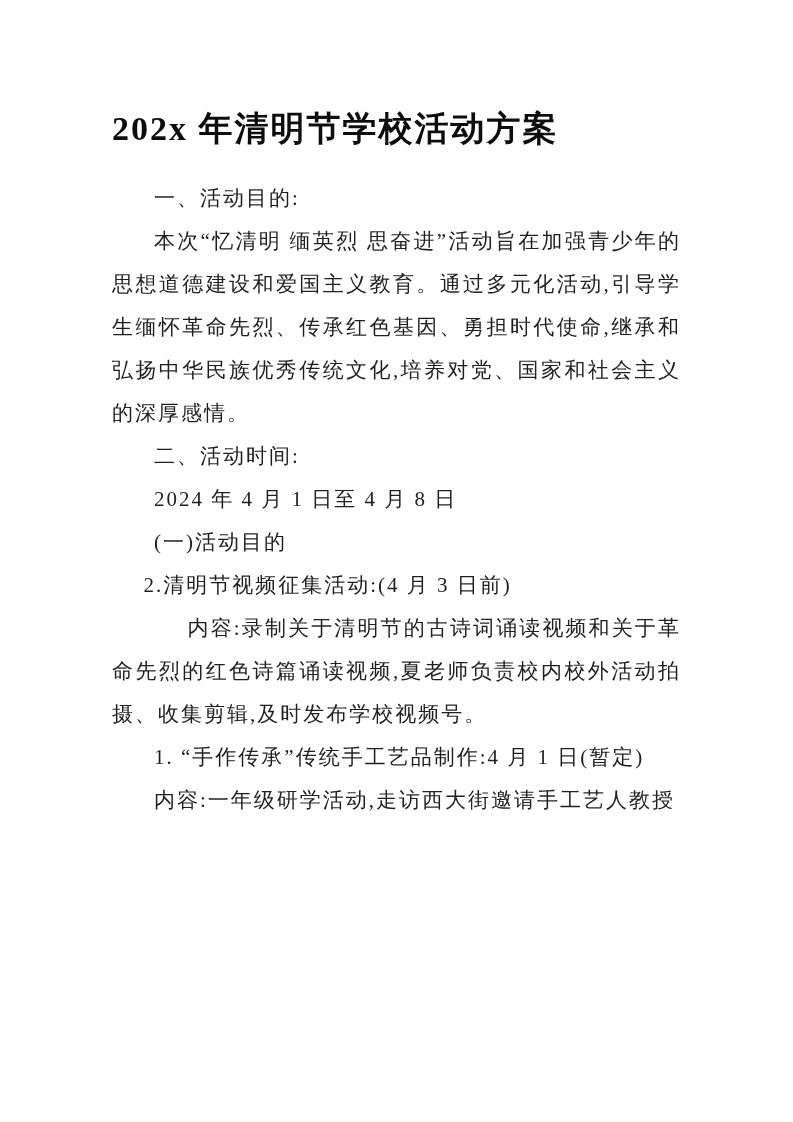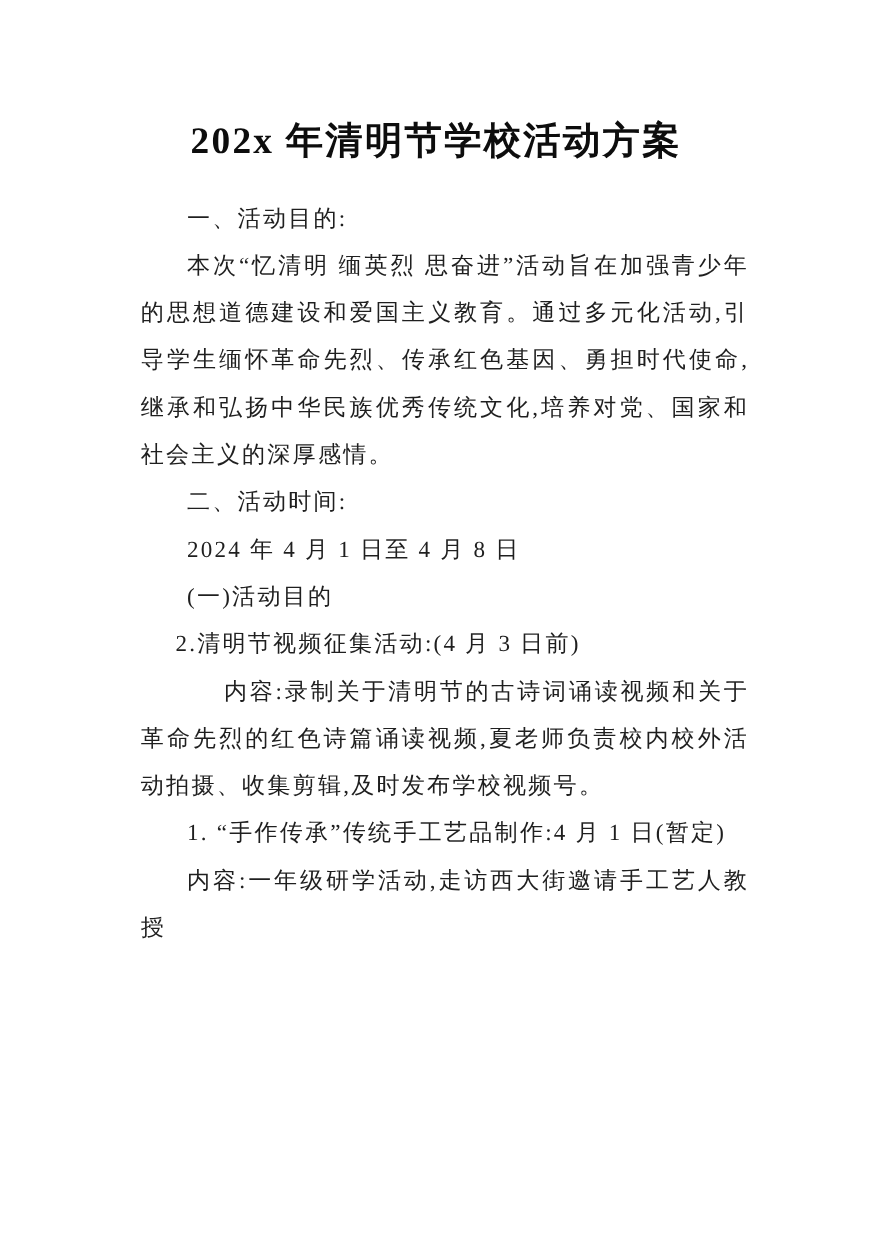--- a/index.html
+++ b/index.html
@@ -14,33 +14,32 @@
     background: #ffffff;
     overflow: hidden;
     font-family: "Liberation Serif", "DejaVu Serif", serif;
     color: #1f1f1f;
     box-sizing: border-box;
   }
   .doc-body {
     padding: 108px 112px 0 112px;
   }
   .doc-title {
-    text-align: center;
+    text-align: left;
     font-size: 34px;
     font-weight: 700;
     color: #0d0d0d;
     letter-spacing: 2px;
     line-height: 1.25;
     margin: 0 0 26px 0;
   }
   .doc-text {
     font-size: 21px;
     line-height: 43px;
     letter-spacing: 2px;
-    margin-left: 16px;
   }
   .doc-text p {
     margin: 0;
     text-align: justify;
   }
   
   .ind-2   { text-indent: 2em; }     
   .ind-num { text-indent: 1.5em; }   
   .ind-ct  { text-indent: 3.6em; }   
 </style>

